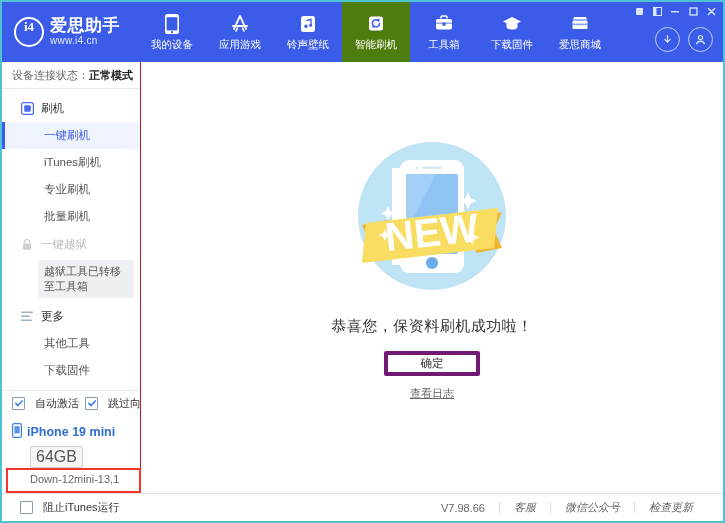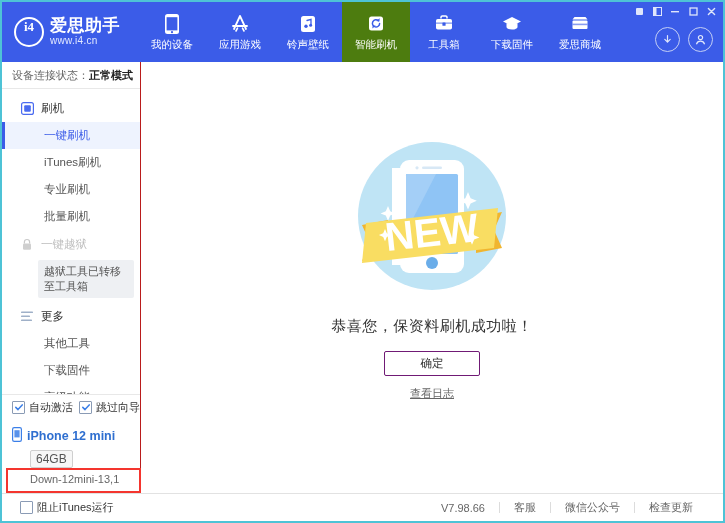--- a/index.html
+++ b/index.html
@@ -169,21 +169,21 @@
   .side-bottom { margin-top: auto; }
   .chk-row {
     border-top: 1px solid #e8e8e8;
     height: 26px;
     display: flex; align-items: center;
     gap: 6px;
     padding-left: 10px;
     box-sizing: border-box;
   }
   .chk {
-    display: flex; align-items: center; gap: 4px;
+    display: flex; align-items: center; gap: 10px;
     font-size: 11px; color: #333; cursor: pointer;
     white-space: nowrap;
   }
   .cbox {
     width: 11px; height: 11px;
     border: 1px solid #8a9bb5;
     background: #fff;
     border-radius: 1px;
     display: flex; align-items: center; justify-content: center;
     flex: 0 0 auto;
@@ -206,21 +206,21 @@
   .device-name {
     color: #2f6fd0; font-size: 12.5px; font-weight: bold;
     white-space: nowrap;
   }
   .cap-badge {
     display: inline-block;
     margin: 5px 12px 0 18px;
     border: 1px solid #cfcfcf;
     background: #f7f7f7;
     border-radius: 2px;
-    font-size: 12px; color: #555;
+    font-size: 16px; color: #555;
     padding: 1px 5px;
   }
   .dev-sub {
     margin: 5px 0 0 18px;
     font-size: 11px; color: #666;
   }
 
   
   .main {
     flex: 1;
@@ -234,21 +234,21 @@
   .art { margin-top: 66px; }
   .msg {
     margin-top: 10px;
     font-size: 15px;
     color: #333;
     letter-spacing: 0.5px;
   }
   .ok-btn {
     margin-top: 15px;
     width: 96px; height: 25px;
-    border: 1px solid #701a75;
+    border: 4px solid #701a75;
     background: #fff;
     border-radius: 2px;
     font-size: 11.5px; color: #333;
     cursor: pointer;
     font-family: inherit;
     display: flex; align-items: center; justify-content: center;
   }
   .log-link {
     margin-top: 10px;
     font-size: 11px; color: #666;
@@ -270,21 +270,21 @@
     display: flex; align-items: center;
     padding-left: 18px; box-sizing: border-box;
   }
   .sb-right {
     flex: 1;
     display: flex; align-items: center; justify-content: flex-end;
     padding-right: 16px;
     gap: 0;
     font-size: 11px; color: #666;
   }
-  .sb-link { cursor: pointer; padding: 0 14px; white-space: nowrap; }
+  .sb-link { cursor: pointer; padding: 0 14px; white-space: nowrap; font-style: italic; }
   .sb-ver { padding: 0 14px; white-space: nowrap; }
   .sb-sep { width: 1px; height: 11px; background: #dcdcdc; }
 </style>
 </head>
 <body>
 
 <div id="app">
 
   <div class="header">
 
@@ -513,21 +513,21 @@
         </div>
 
         <div class="device-info">
           <div class="device-line">
             <span>
               <svg width="10" height="15" viewBox="0 0 10 15">
                 <rect x="0.6" y="0.6" width="8.8" height="13.8" rx="1.6" fill="none" stroke="#3b7fe8" stroke-width="1.2"></rect>
                 <rect x="2.4" y="3.2" width="5.2" height="7.2" fill="#3b7fe8" opacity="0.85"></rect>
               </svg>
             </span>
-            <span class="device-name">iPhone 12 mini</span>
+            <span class="device-name">iPhone 19 mini</span>
           </div>
           <div class="cap-badge">64GB</div>
           <div class="dev-sub">Down-12mini-13,1</div>
         </div>
       </div>
 
       <div class="red-annot"></div>
     </div>
 
     <div class="main">

